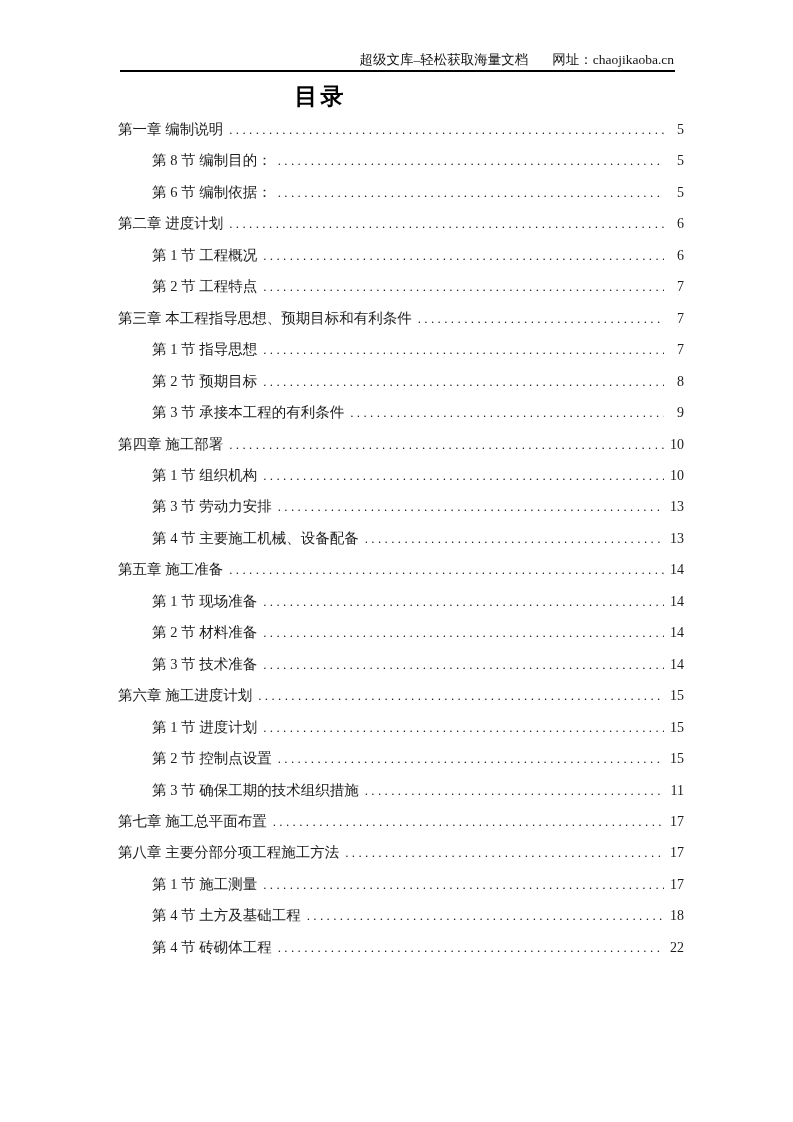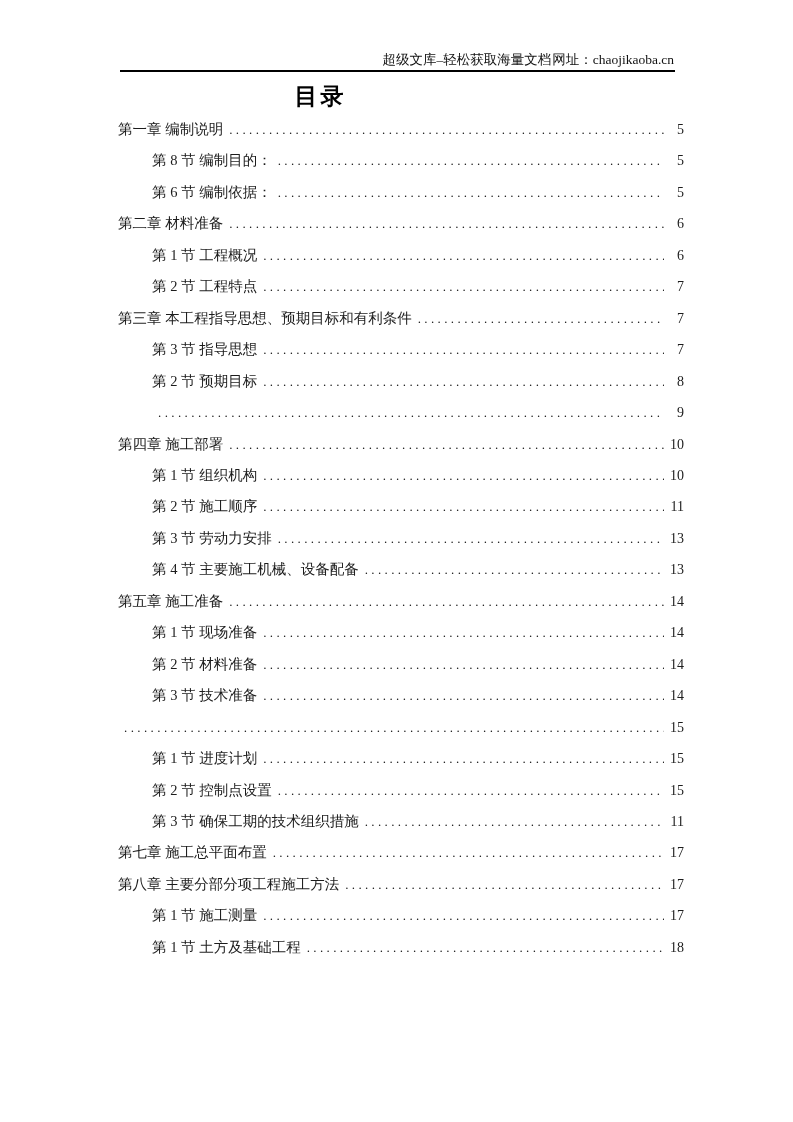--- a/index.html
+++ b/index.html
@@ -12,21 +12,21 @@
     overflow:hidden;
   }
   .page { position:absolute; inset:0; }
 
   
   .page-header {
     position:absolute; top:51px; left:120px; width:554px;
     text-align:right; font-size:13.5px; white-space:nowrap;
     color:#111;
   }
-  .page-header .hdr-right { margin-left:1px; }
+  .page-header .hdr-right { margin-left:24px; }
   .header-rule {
     position:absolute; top:70px; left:120px; width:555px;
     border-top:2px solid #000; height:0;
   }
 
   
   .doc-title {
     position:absolute; top:81px; left:0; width:641px;
     text-align:center; font-size:23px; font-weight:bold;
     letter-spacing:3px; color:#000;
@@ -79,132 +79,134 @@
         <span class="toc-label">第 8 节 编制目的：</span>
         <span class="leader"></span>
         <span class="toc-page">5</span>
       </div>
       <div class="toc-row section">
         <span class="toc-label">第 6 节 编制依据：</span>
         <span class="leader"></span>
         <span class="toc-page">5</span>
       </div>
       <div class="toc-row chapter">
-        <span class="toc-label">第二章 材料准备</span>
+        <span class="toc-label">第二章 进度计划</span>
         <span class="leader"></span>
         <span class="toc-page">6</span>
       </div>
       <div class="toc-row section">
         <span class="toc-label">第 1 节 工程概况</span>
         <span class="leader"></span>
         <span class="toc-page">6</span>
       </div>
       <div class="toc-row section">
         <span class="toc-label">第 2 节 工程特点</span>
         <span class="leader"></span>
         <span class="toc-page">7</span>
       </div>
       <div class="toc-row chapter">
         <span class="toc-label">第三章 本工程指导思想、预期目标和有利条件</span>
         <span class="leader"></span>
         <span class="toc-page">7</span>
       </div>
       <div class="toc-row section">
-        <span class="toc-label">第 3 节 指导思想</span>
+        <span class="toc-label">第 1 节 指导思想</span>
         <span class="leader"></span>
         <span class="toc-page">7</span>
       </div>
       <div class="toc-row section">
         <span class="toc-label">第 2 节 预期目标</span>
         <span class="leader"></span>
         <span class="toc-page">8</span>
       </div>
       <div class="toc-row section">
+        <span class="toc-label">第 3 节 承接本工程的有利条件</span>
         <span class="leader"></span>
         <span class="toc-page">9</span>
       </div>
       <div class="toc-row chapter">
         <span class="toc-label">第四章 施工部署</span>
         <span class="leader"></span>
         <span class="toc-page">10</span>
       </div>
       <div class="toc-row section">
         <span class="toc-label">第 1 节 组织机构</span>
         <span class="leader"></span>
         <span class="toc-page">10</span>
       </div>
       <div class="toc-row section">
-        <span class="toc-label">第 2 节 施工顺序</span>
+        <span class="toc-label">第 3 节 劳动力安排</span>
+        <span class="leader"></span>
+        <span class="toc-page">13</span>
+      </div>
+      <div class="toc-row section">
+        <span class="toc-label">第 4 节 主要施工机械、设备配备</span>
+        <span class="leader"></span>
+        <span class="toc-page">13</span>
+      </div>
+      <div class="toc-row chapter">
+        <span class="toc-label">第五章 施工准备</span>
+        <span class="leader"></span>
+        <span class="toc-page">14</span>
+      </div>
+      <div class="toc-row section">
+        <span class="toc-label">第 1 节 现场准备</span>
+        <span class="leader"></span>
+        <span class="toc-page">14</span>
+      </div>
+      <div class="toc-row section">
+        <span class="toc-label">第 2 节 材料准备</span>
+        <span class="leader"></span>
+        <span class="toc-page">14</span>
+      </div>
+      <div class="toc-row section">
+        <span class="toc-label">第 3 节 技术准备</span>
+        <span class="leader"></span>
+        <span class="toc-page">14</span>
+      </div>
+      <div class="toc-row chapter">
+        <span class="toc-label">第六章 施工进度计划</span>
+        <span class="leader"></span>
+        <span class="toc-page">15</span>
+      </div>
+      <div class="toc-row section">
+        <span class="toc-label">第 1 节 进度计划</span>
+        <span class="leader"></span>
+        <span class="toc-page">15</span>
+      </div>
+      <div class="toc-row section">
+        <span class="toc-label">第 2 节 控制点设置</span>
+        <span class="leader"></span>
+        <span class="toc-page">15</span>
+      </div>
+      <div class="toc-row section">
+        <span class="toc-label">第 3 节 确保工期的技术组织措施</span>
         <span class="leader"></span>
         <span class="toc-page">11</span>
       </div>
-      <div class="toc-row section">
-        <span class="toc-label">第 3 节 劳动力安排</span>
-        <span class="leader"></span>
-        <span class="toc-page">13</span>
-      </div>
-      <div class="toc-row section">
-        <span class="toc-label">第 4 节 主要施工机械、设备配备</span>
-        <span class="leader"></span>
-        <span class="toc-page">13</span>
-      </div>
-      <div class="toc-row chapter">
-        <span class="toc-label">第五章 施工准备</span>
-        <span class="leader"></span>
-        <span class="toc-page">14</span>
-      </div>
-      <div class="toc-row section">
-        <span class="toc-label">第 1 节 现场准备</span>
-        <span class="leader"></span>
-        <span class="toc-page">14</span>
-      </div>
-      <div class="toc-row section">
-        <span class="toc-label">第 2 节 材料准备</span>
-        <span class="leader"></span>
-        <span class="toc-page">14</span>
-      </div>
-      <div class="toc-row section">
-        <span class="toc-label">第 3 节 技术准备</span>
-        <span class="leader"></span>
-        <span class="toc-page">14</span>
-      </div>
-      <div class="toc-row chapter">
-        <span class="leader"></span>
-        <span class="toc-page">15</span>
-      </div>
-      <div class="toc-row section">
-        <span class="toc-label">第 1 节 进度计划</span>
-        <span class="leader"></span>
-        <span class="toc-page">15</span>
-      </div>
-      <div class="toc-row section">
-        <span class="toc-label">第 2 节 控制点设置</span>
-        <span class="leader"></span>
-        <span class="toc-page">15</span>
-      </div>
-      <div class="toc-row section">
-        <span class="toc-label">第 3 节 确保工期的技术组织措施</span>
-        <span class="leader"></span>
-        <span class="toc-page">11</span>
-      </div>
       <div class="toc-row chapter">
         <span class="toc-label">第七章 施工总平面布置</span>
         <span class="leader"></span>
         <span class="toc-page">17</span>
       </div>
       <div class="toc-row chapter">
         <span class="toc-label">第八章 主要分部分项工程施工方法</span>
         <span class="leader"></span>
         <span class="toc-page">17</span>
       </div>
       <div class="toc-row section">
         <span class="toc-label">第 1 节 施工测量</span>
         <span class="leader"></span>
         <span class="toc-page">17</span>
       </div>
       <div class="toc-row section">
-        <span class="toc-label">第 1 节 土方及基础工程</span>
+        <span class="toc-label">第 4 节 土方及基础工程</span>
         <span class="leader"></span>
         <span class="toc-page">18</span>
       </div>
+      <div class="toc-row section">
+        <span class="toc-label">第 4 节 砖砌体工程</span>
+        <span class="leader"></span>
+        <span class="toc-page">22</span>
+      </div>
     </div>
 
 </div>
 
 </body></html>

